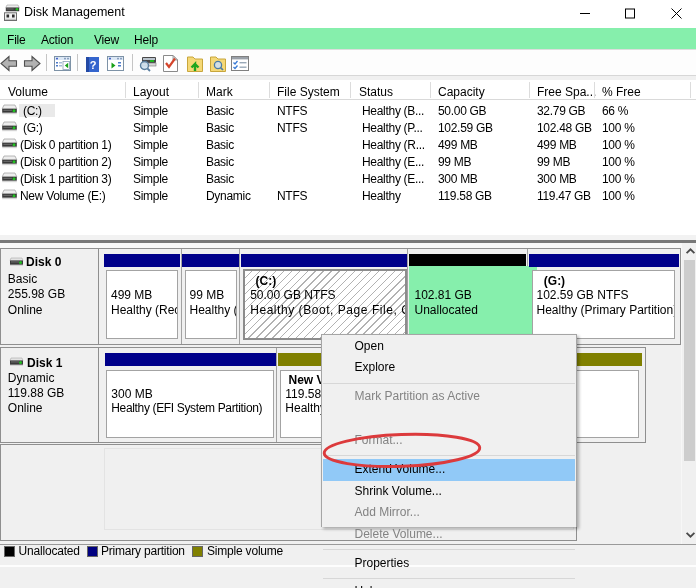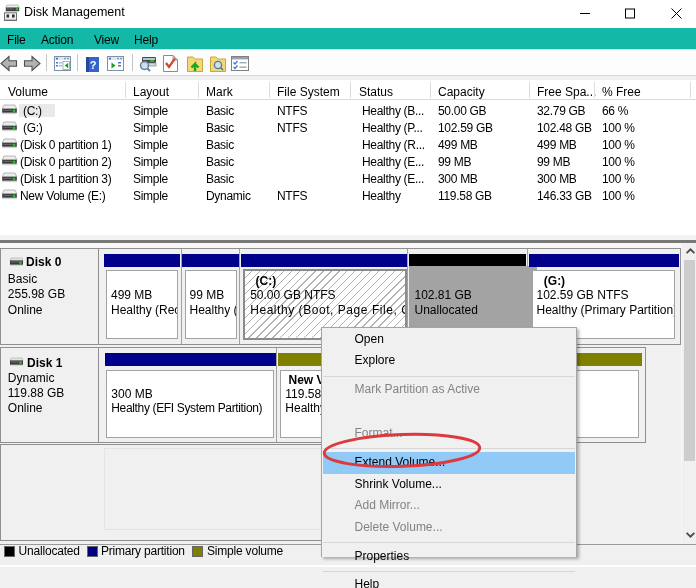--- a/index.html
+++ b/index.html
@@ -6,21 +6,21 @@
 html,body { width:696px; height:588px; }
 body { position:relative; font-family:"Liberation Sans",sans-serif; font-size:12px; color:#000; background:#f0f0f0; overflow:hidden; }
 .abs { position:absolute; }
 .win { position:absolute; inset:0; background:#f0f0f0; }
 
 .titlebar { position:absolute; left:0; top:0; right:0; height:28px; background:#fff; }
 .title-text { position:absolute; left:24px; top:5px; font-size:12.5px; }
 .capbtn { position:absolute; top:0; width:46px; height:27px; }
 .capbtn svg { position:absolute; left:0; top:0; }
 
-.menubar { position:absolute; left:0; top:28px; right:0; height:21px; background:#14b8a6; }
+.menubar { position:absolute; left:0; top:28px; right:0; height:21px; background:#86efac; }
 .menubar span { position:absolute; top:4.5px; font-size:12px; letter-spacing:-0.2px; }
 .mline { position:absolute; left:0; right:0; height:1px; background:#ddd; }
 
 .toolbar { position:absolute; left:0; top:50px; right:0; height:25px; background:#fdfdfd; }
 .tsep { position:absolute; top:4px; width:1px; height:17px; background:#c5c5c5; }
 
 .lhdr { position:absolute; left:0; top:80px; right:0; height:20px; background:#fff; border-bottom:1px solid #d9d9d9; }
 .lhdr .ht { position:absolute; top:4.5px; font-size:12px; }
 .hsep { position:absolute; top:2px; width:1px; height:16px; background:#dcdcdc; }
 .listarea { position:absolute; left:0; top:100px; right:0; height:135px; background:#fff; }
@@ -43,21 +43,21 @@
 
 .sbar { position:absolute; top:243px; left:681px; width:15px; height:301px; background:#f0f0f0; border-left:1px solid #f7f7f7; }
 .sthumb { position:absolute; left:1.5px; width:11.5px; background:#cdcdcd; }
 .sarrow { position:absolute; left:3px; width:11px; height:11px; color:#505050; font-size:13px; }
 
 .legend { position:absolute; left:0; right:0; top:544px; height:21px; background:#f0f0f0; border-top:1px solid #9a9a9a; }
 .lsq { position:absolute; top:1px; width:11px; height:11px; border:1px solid #666; }
 .legend span { position:absolute; top:-1px; font-size:12px; letter-spacing:-0.2px; }
 .botline3 { position:absolute; left:0; right:0; top:565px; height:2px; background:#a5a5a5; border-bottom:2px solid #fdfdfd; }
 
-.cmenu { position:absolute; left:321px; top:327px; width:256px; height:230px; background:#f0f0f0; border:1px solid #a5a5a5; border-bottom:none; box-shadow:2px 2px 3px rgba(0,0,0,0.3);padding-left:48px; }
+.cmenu { position:absolute; left:321px; top:334px; width:256px; height:193px; background:#f0f0f0; border:1px solid #a5a5a5; border-bottom:none; box-shadow:2px 2px 3px rgba(0,0,0,0.3);padding-left:48px; }
 .mi { position:absolute; left:1px; right:1px; height:22px; }
 .mi span { position:absolute; left:31.5px; top:3px; font-size:12px; white-space:nowrap; }
 .mi.dis span { color:#838383; }
 .mi.hl { background:#91c9f7; }
 .msep { position:absolute; left:1px; right:1px; height:1px; background:#d7d7d7; }
 </style>
 </head>
 <body>
 <div class="win"></div>
 
@@ -280,21 +280,21 @@
         <rect x="2.4" y="5.8" width="8.5" height="0.9" fill="#7a7a7a"></rect>
         <circle cx="13" cy="6.8" r="1.5" fill="#21c221"></circle>
         <rect x="1.2" y="8.8" width="14.6" height="1.4" fill="#d4d4d4"></rect>
       </svg>
     <span style="left:20px">New Volume (E:)</span>
       <span style="left:133px">Simple</span>
       <span style="left:206px">Dynamic</span>
       <span style="left:277px">NTFS</span>
       <span style="left:362px">Healthy</span>
       <span style="left:438px">119.58 GB</span>
-      <span style="left:537px">146.33 GB</span>
+      <span style="left:537px">119.47 GB</span>
       <span style="left:602px">100 %</span>
   </div>
 </div>
 <div class="botline1"></div>
 <div class="botline2"></div>
 
 <div class="gpane"></div>
 <div class="gpane2"></div>
 
 <div class="legend">
@@ -336,21 +336,21 @@
     <div style="left:4px;top:16.5px">99 MB</div>
     <div style="left:4px;top:31.5px">Healthy (EFI System Partition)</div>
   </div>
   <div class="bar" style="left:240px;top:5px;width:165.5px;background:#00008a"></div>
   <div class="pbody hatch" style="left:241.5px;top:20.5px;width:164px;height:70.5px;border:2px solid #8c8c8c">
     <div class="b" style="left:11px;top:2.5px">(C:)</div>
     <div style="left:5.7px;top:16.5px">50.00 GB NTFS</div>
     <div style="left:5.7px;top:31.5px;letter-spacing:0.55px">Healthy (Boot, Page File, Crash Dump, Primary Partition)</div>
   </div>
   <div class="bar" style="left:407.5px;top:5px;width:117px;background:#000"></div>
-  <div class="abs" style="left:407.5px;top:17.5px;width:128px;height:74.5px;background:#a3a3a3;overflow:hidden">
+  <div class="abs" style="left:407.5px;top:17.5px;width:128px;height:74.5px;background:#86efac;overflow:hidden">
     <div class="abs" style="left:6px;top:21.5px;white-space:nowrap">102.81 GB</div>
     <div class="abs" style="left:6px;top:36.5px;white-space:nowrap">Unallocated</div>
   </div>
   <div class="bar" style="left:527.5px;top:5px;width:150px;background:#00008a"></div>
   <div class="pbody" style="left:530.5px;top:21.5px;width:143.5px;height:69px">
     <div class="b" style="left:11.3px;top:2.5px">(G:)</div>
     <div style="left:4px;top:16.5px">102.59 GB NTFS</div>
     <div style="left:4px;top:31.5px">Healthy (Primary Partition)</div>
   </div>
 </div>

